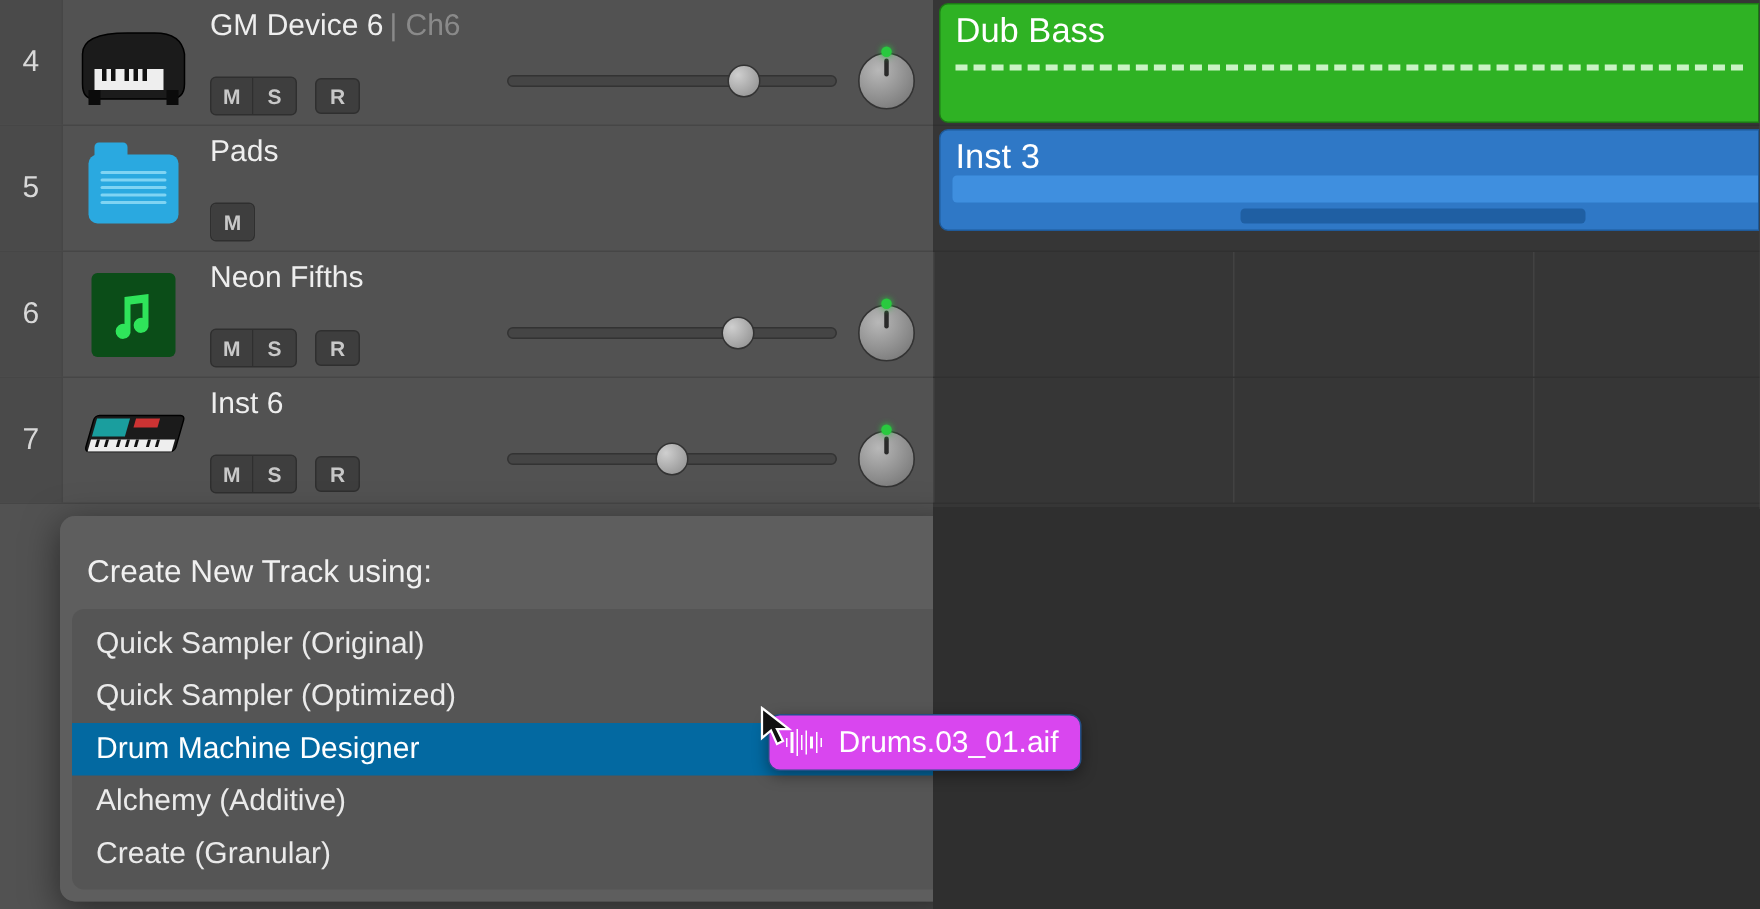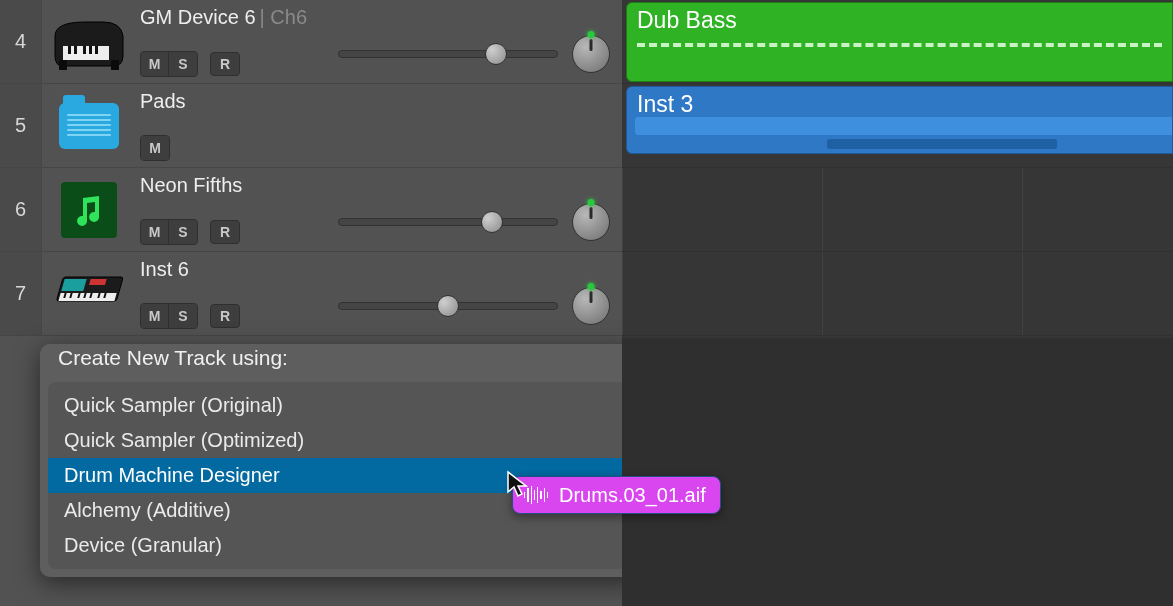--- a/index.html
+++ b/index.html
@@ -40,21 +40,21 @@
   .ruler-lines { position:absolute; inset:0; }
   .ruler-lines div { position:absolute; top:0; bottom:0; width:1px; background:#424242;}
   .region { position:absolute; left:4px; right:0; border-radius:6px 0 0 6px; color:#fff; font-size:23px; font-weight:500; padding:4px 10px 0 10px; }
   .region-green { top:2px; height:80px; background:#2fb224; border:1px solid #1c7a14;}
   .region-green .dashes { position:absolute; left:10px; right:10px; top:40px; border-top:4px dashed #c9f3c4;}
   .region-blue { top:2px; height:68px; background:#2f78c6; border:1px solid #1e5a9a;}
   .region-blue .inner1{position:absolute;left:8px;right:0;top:30px;height:18px;background:#3f8fdf;border-radius:3px 0 0 3px;}
   .region-blue .inner2{position:absolute;left:200px;width:230px;top:52px;height:10px;background:#1f5fa3;border-radius:3px;}
 
   
-  .popup { position:absolute; left:40px; top:344px; width:600px; background:rgba(95,95,95,0.96); border-radius:10px; padding:0 0 8px 0; box-shadow:0 6px 24px rgba(0,0,0,0.5);}
+  .popup { position:absolute; left:40px; top:344px; width:600px; background:rgba(95,95,95,0.96); border-radius:10px; padding:24px 0 8px 0; box-shadow:0 6px 24px rgba(0,0,0,0.5);}
   .popup-title { color:#f0f0f0; font-size:21px; padding:2px 18px 12px 18px;}
   .popup-items { background:rgba(80,80,80,0.6); margin:0 8px; border-radius:8px; padding:6px 0;}
   .popup-item { padding:6px 16px; color:#eaeaea; font-size:20px; cursor:pointer;}
   .popup-item.selected { background:#0369a1; color:#fff;}
 
   
   .drag-chip { position:absolute; left:512px; top:476px; height:38px; background:#d946ef; border:1px solid #244f86; border-radius:8px; display:flex; align-items:center; gap:10px; padding:0 14px 0 10px; color:#fff; font-size:20px; box-shadow:0 3px 10px rgba(0,0,0,0.4); z-index:50;}
   .drag-chip .wave{width:26px;height:20px;display:flex;align-items:center;justify-content:center;}
   .drag-chip .wave span{display:inline-block;width:2px;background:#fff;margin:0 1px;}
   .cursor-arrow { position:absolute; left:506px; top:470px; z-index:60; pointer-events:none;}
@@ -217,21 +217,21 @@
       </div>
     </div>
 
     <div class="popup">
       <div class="popup-title">Create New Track using:</div>
       <div class="popup-items">
         <div class="popup-item">Quick Sampler (Original)</div>
         <div class="popup-item">Quick Sampler (Optimized)</div>
         <div class="popup-item selected">Drum Machine Designer</div>
         <div class="popup-item">Alchemy (Additive)</div>
-        <div class="popup-item">Device (Granular)</div>
+        <div class="popup-item">Create (Granular)</div>
       </div>
     </div>
 
   </div>
 
   <div class="timeline">
     <div class="lane">
       <div class="region region-green">
         <span>Dub Bass</span>
         <div class="dashes"></div>

